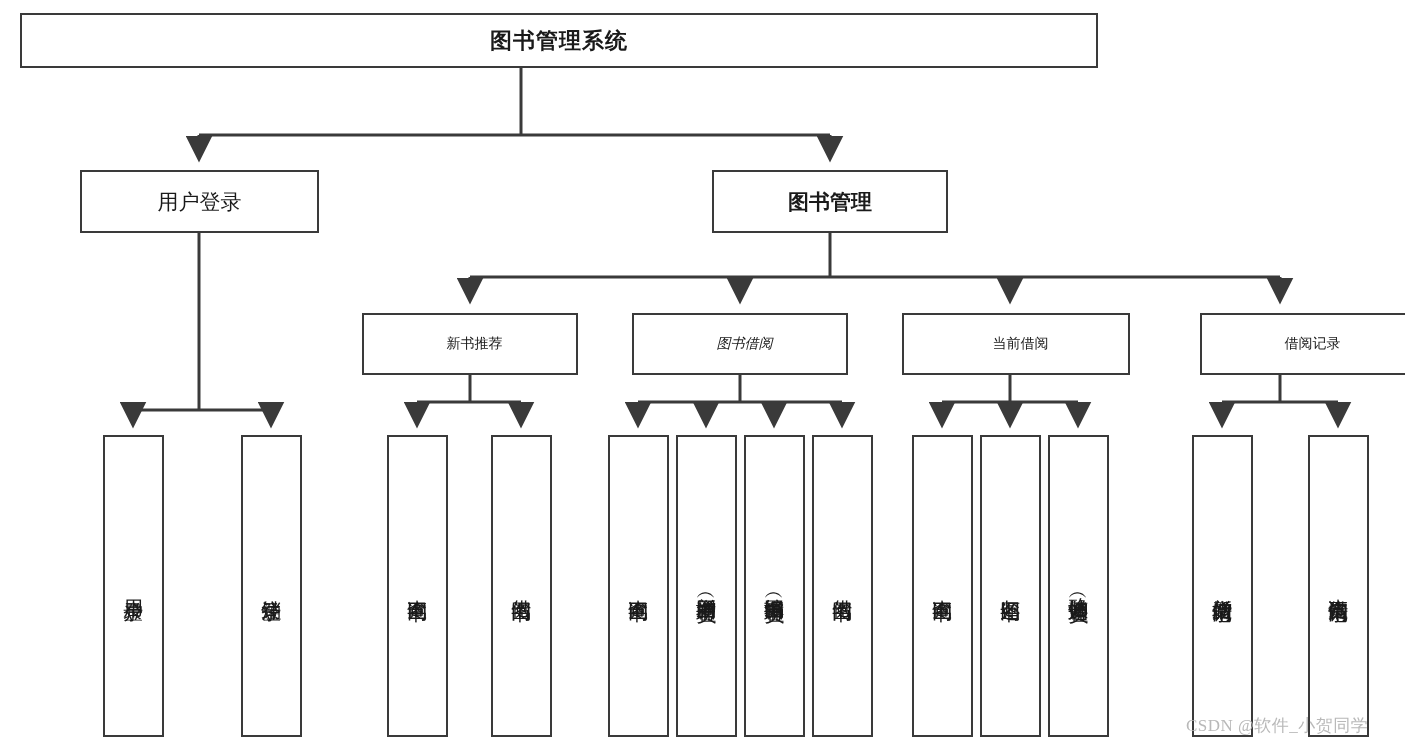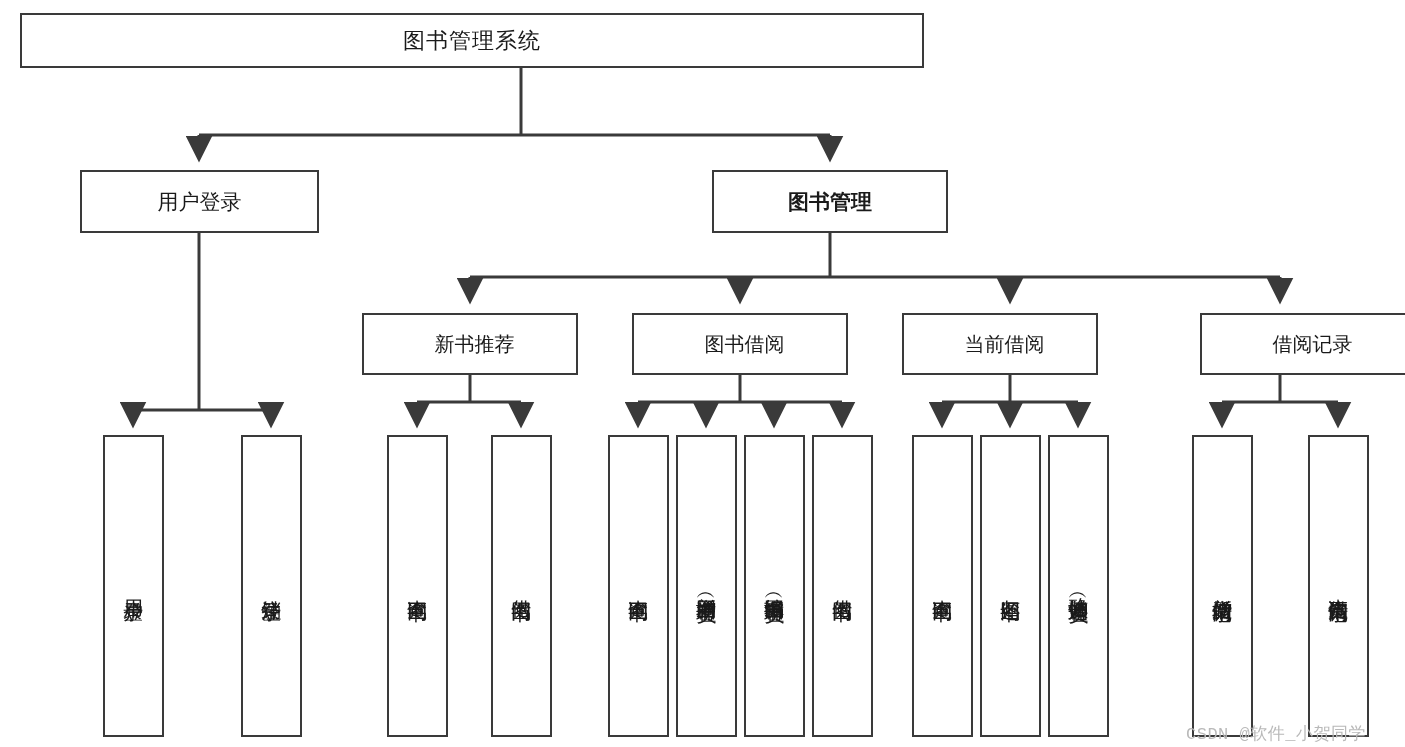--- a/index.html
+++ b/index.html
@@ -24,21 +24,21 @@
     align-items: center;
     justify-content: center;
     color: #1a1a1a;
   }
   .node.wide {
     font-size: 21px;
     letter-spacing: 1px;
   }
   .node.level1 { font-size: 22px; }
   .node.level2 { font-size: 21px; }
-  .node.level3 { font-size: 20px; padding-left: 9px; }
+  .node.level3 { font-size: 14px; padding-left: 9px; }
   .leaf {
     position: absolute;
     box-sizing: border-box;
     border: 2px solid #3a3a3a;
     background: #ffffff;
     display: flex;
     align-items: center;
     justify-content: center;
     color: #1a1a1a;
   }
@@ -60,22 +60,21 @@
     pointer-events: none;
   }
   .watermark {
     position: absolute;
     left: 1186px;
     top: 714px;
     font-size: 17px;
     color: #b9b9b9;
     letter-spacing: 0.5px;
     white-space: nowrap;
-    font-family: Liberation Mono, monospace;
-    margin-top: 8px;
+    font-family: Liberation Serif, serif;
   }
 </style>
 </head>
 <body>
 
 <div id="canvas">
 
   <svg id="edges" viewBox="0 0 1405 747" xmlns="http://www.w3.org/2000/svg">
     <defs>
       <marker id="arrow" viewBox="0 0 12 12" refX="10" refY="6" markerWidth="9" markerHeight="9" orient="auto-start-reverse">
@@ -119,38 +118,38 @@
       <path d="M 1010 402 L 1010 424" marker-end="url(#arrow)"></path>
       <path d="M 1078 402 L 1078 424" marker-end="url(#arrow)"></path>
 
       <path d="M 1280 375 L 1280 402"></path>
       <path d="M 1222 402 L 1338 402"></path>
       <path d="M 1222 402 L 1222 424" marker-end="url(#arrow)"></path>
       <path d="M 1338 402 L 1338 424" marker-end="url(#arrow)"></path>
     </g>
   </svg>
 
-  <div class="node level1 wide" style="left:20px; top:13px; width:904px; height:55px;">
+  <div class="node level1 wide" style="left:20px; top:13px; width:1078px; height:55px;font-weight:bold;">
     <span>图书管理系统</span>
   </div>
 
   <div class="node level2" style="left:80px; top:170px; width:239px; height:63px;">
     <span>用户登录</span>
   </div>
   <div class="node level2" style="left:712px; top:170px; width:236px; height:63px;font-weight:bold;">
     <span>图书管理</span>
   </div>
 
   <div class="node level3" style="left:362px; top:313px; width:216px; height:62px;">
     <span>新书推荐</span>
   </div>
-  <div class="node level3" style="left:632px; top:313px; width:216px; height:62px;">
+  <div class="node level3" style="left:632px; top:313px; width:216px; height:62px;font-style:italic;">
     <span>图书借阅</span>
   </div>
-  <div class="node level3" style="left:902px; top:313px; width:196px; height:62px;">
+  <div class="node level3" style="left:902px; top:313px; width:228px; height:62px;">
     <span>当前借阅</span>
   </div>
   <div class="node level3" style="left:1200px; top:313px; width:216px; height:62px;">
     <span>借阅记录</span>
   </div>
 
   <div class="leaf" style="left:103px; top:435px; width:61px; height:302px;">
     <span class="vtext">用户登录</span>
   </div>
   <div class="leaf" style="left:241px; top:435px; width:61px; height:302px;">

